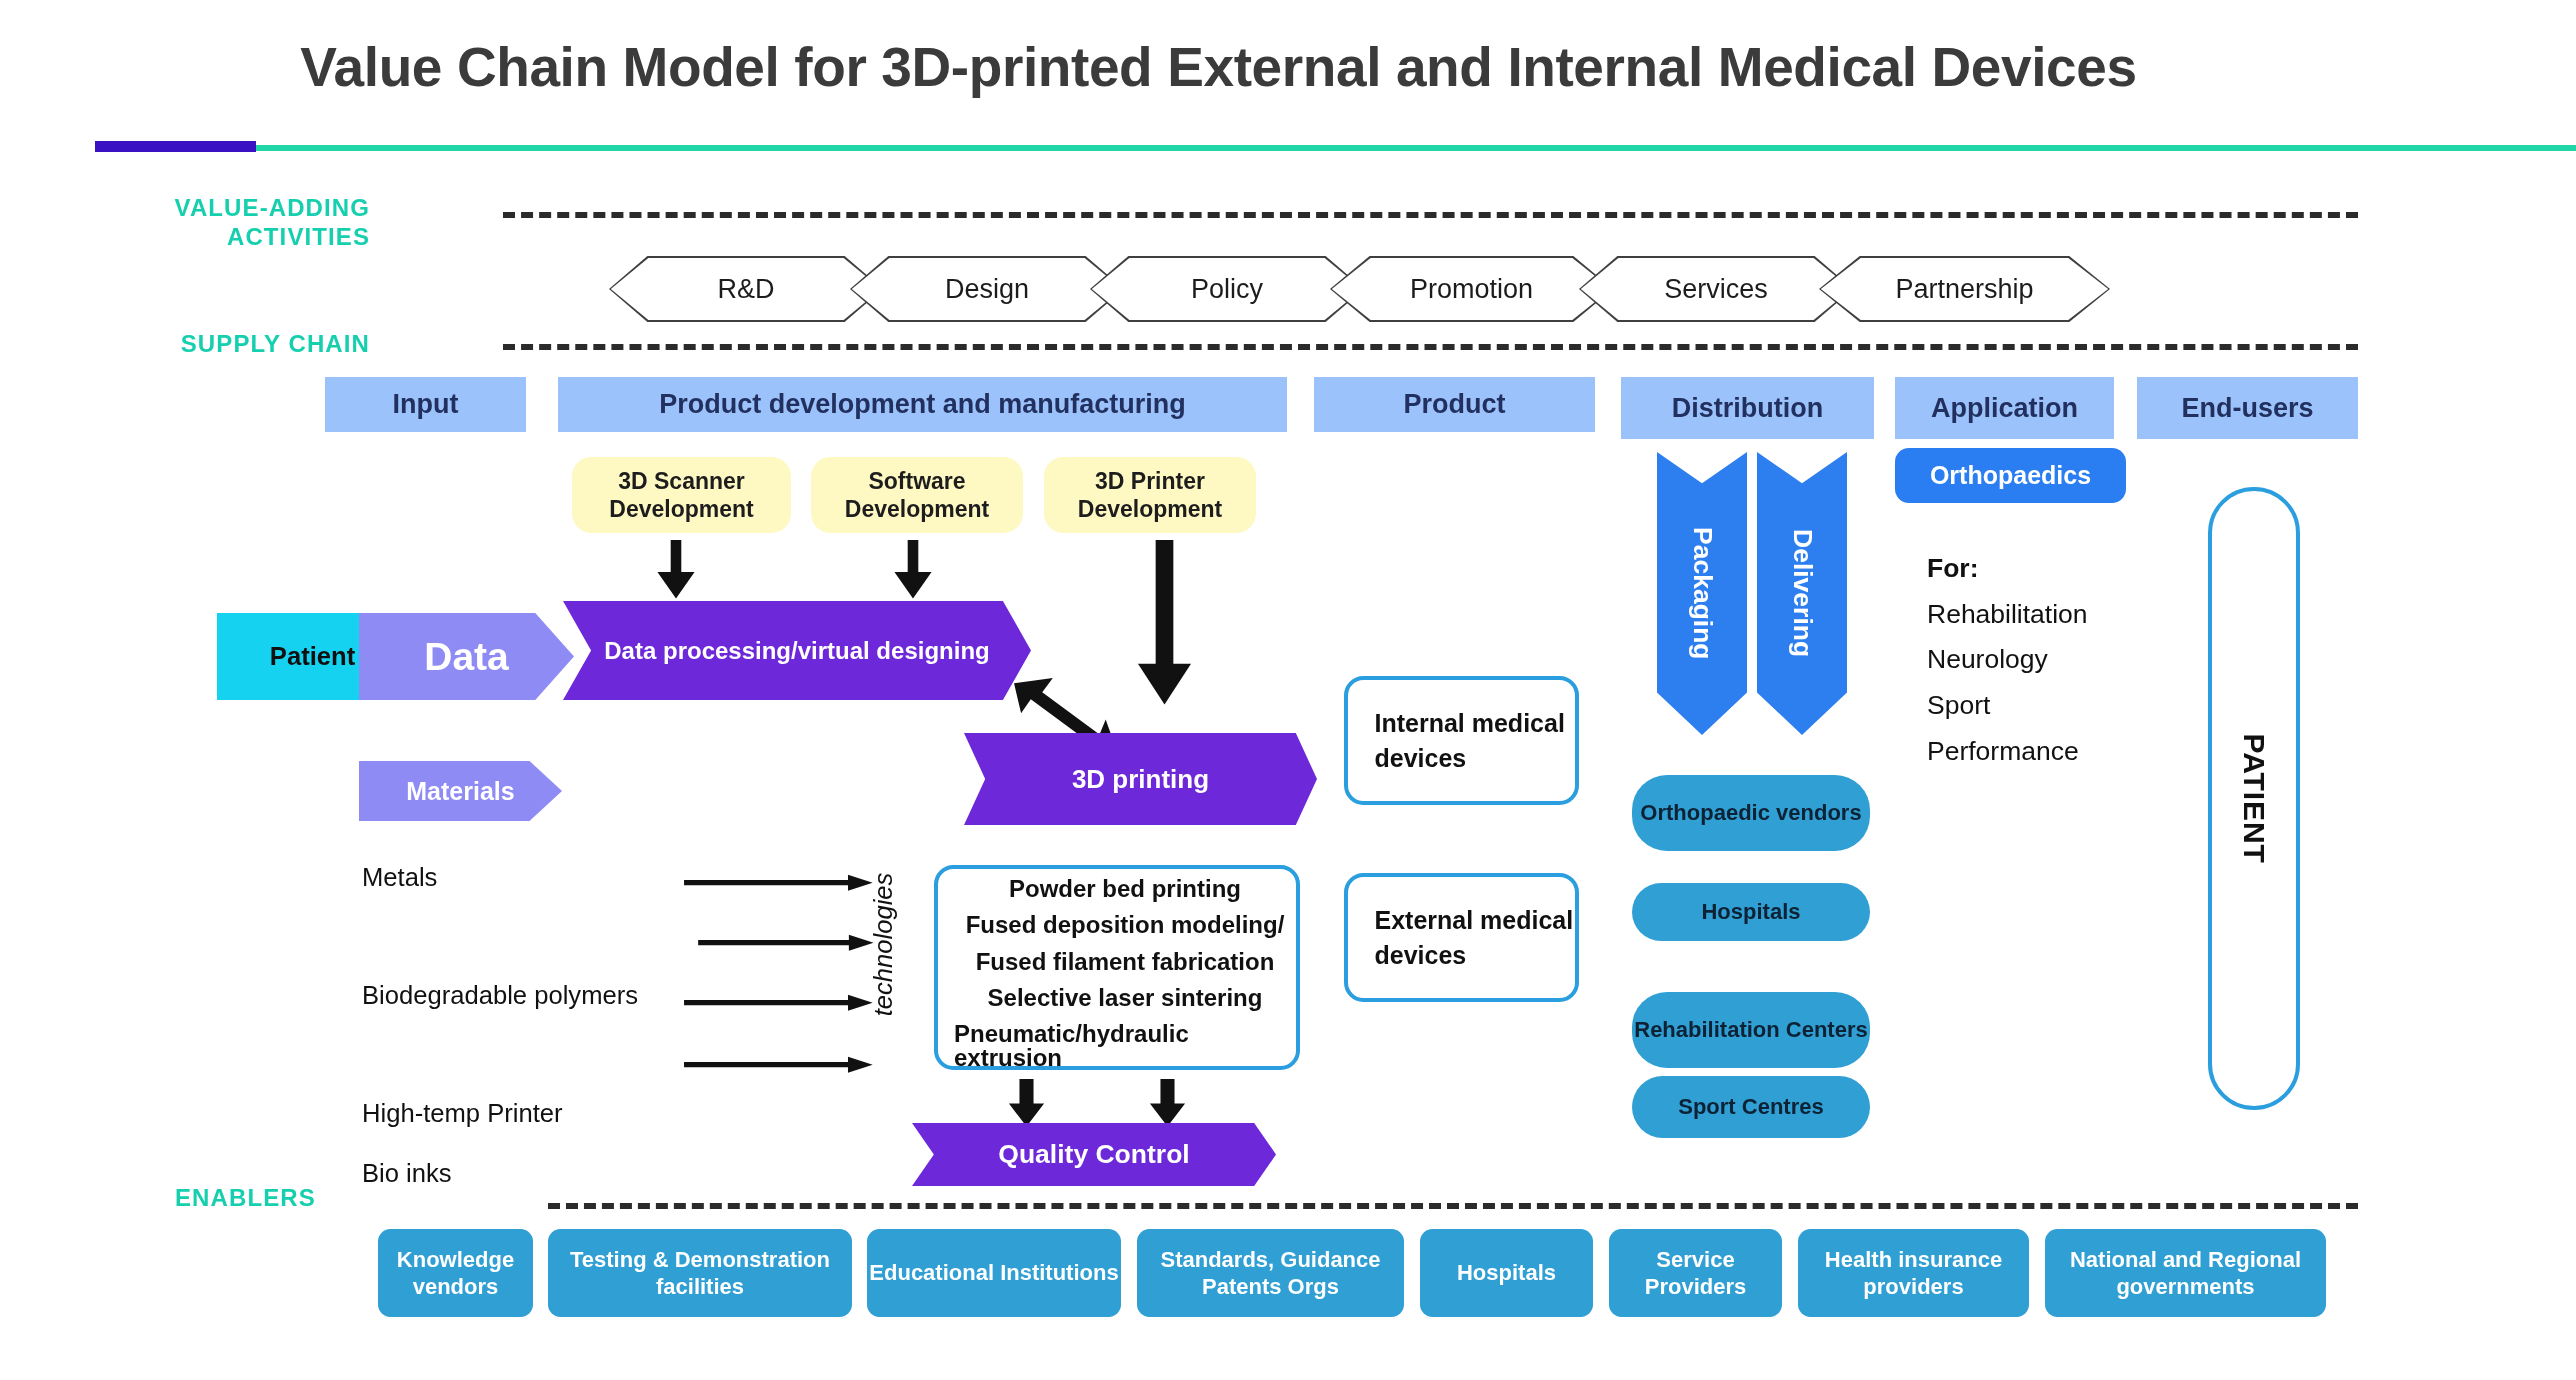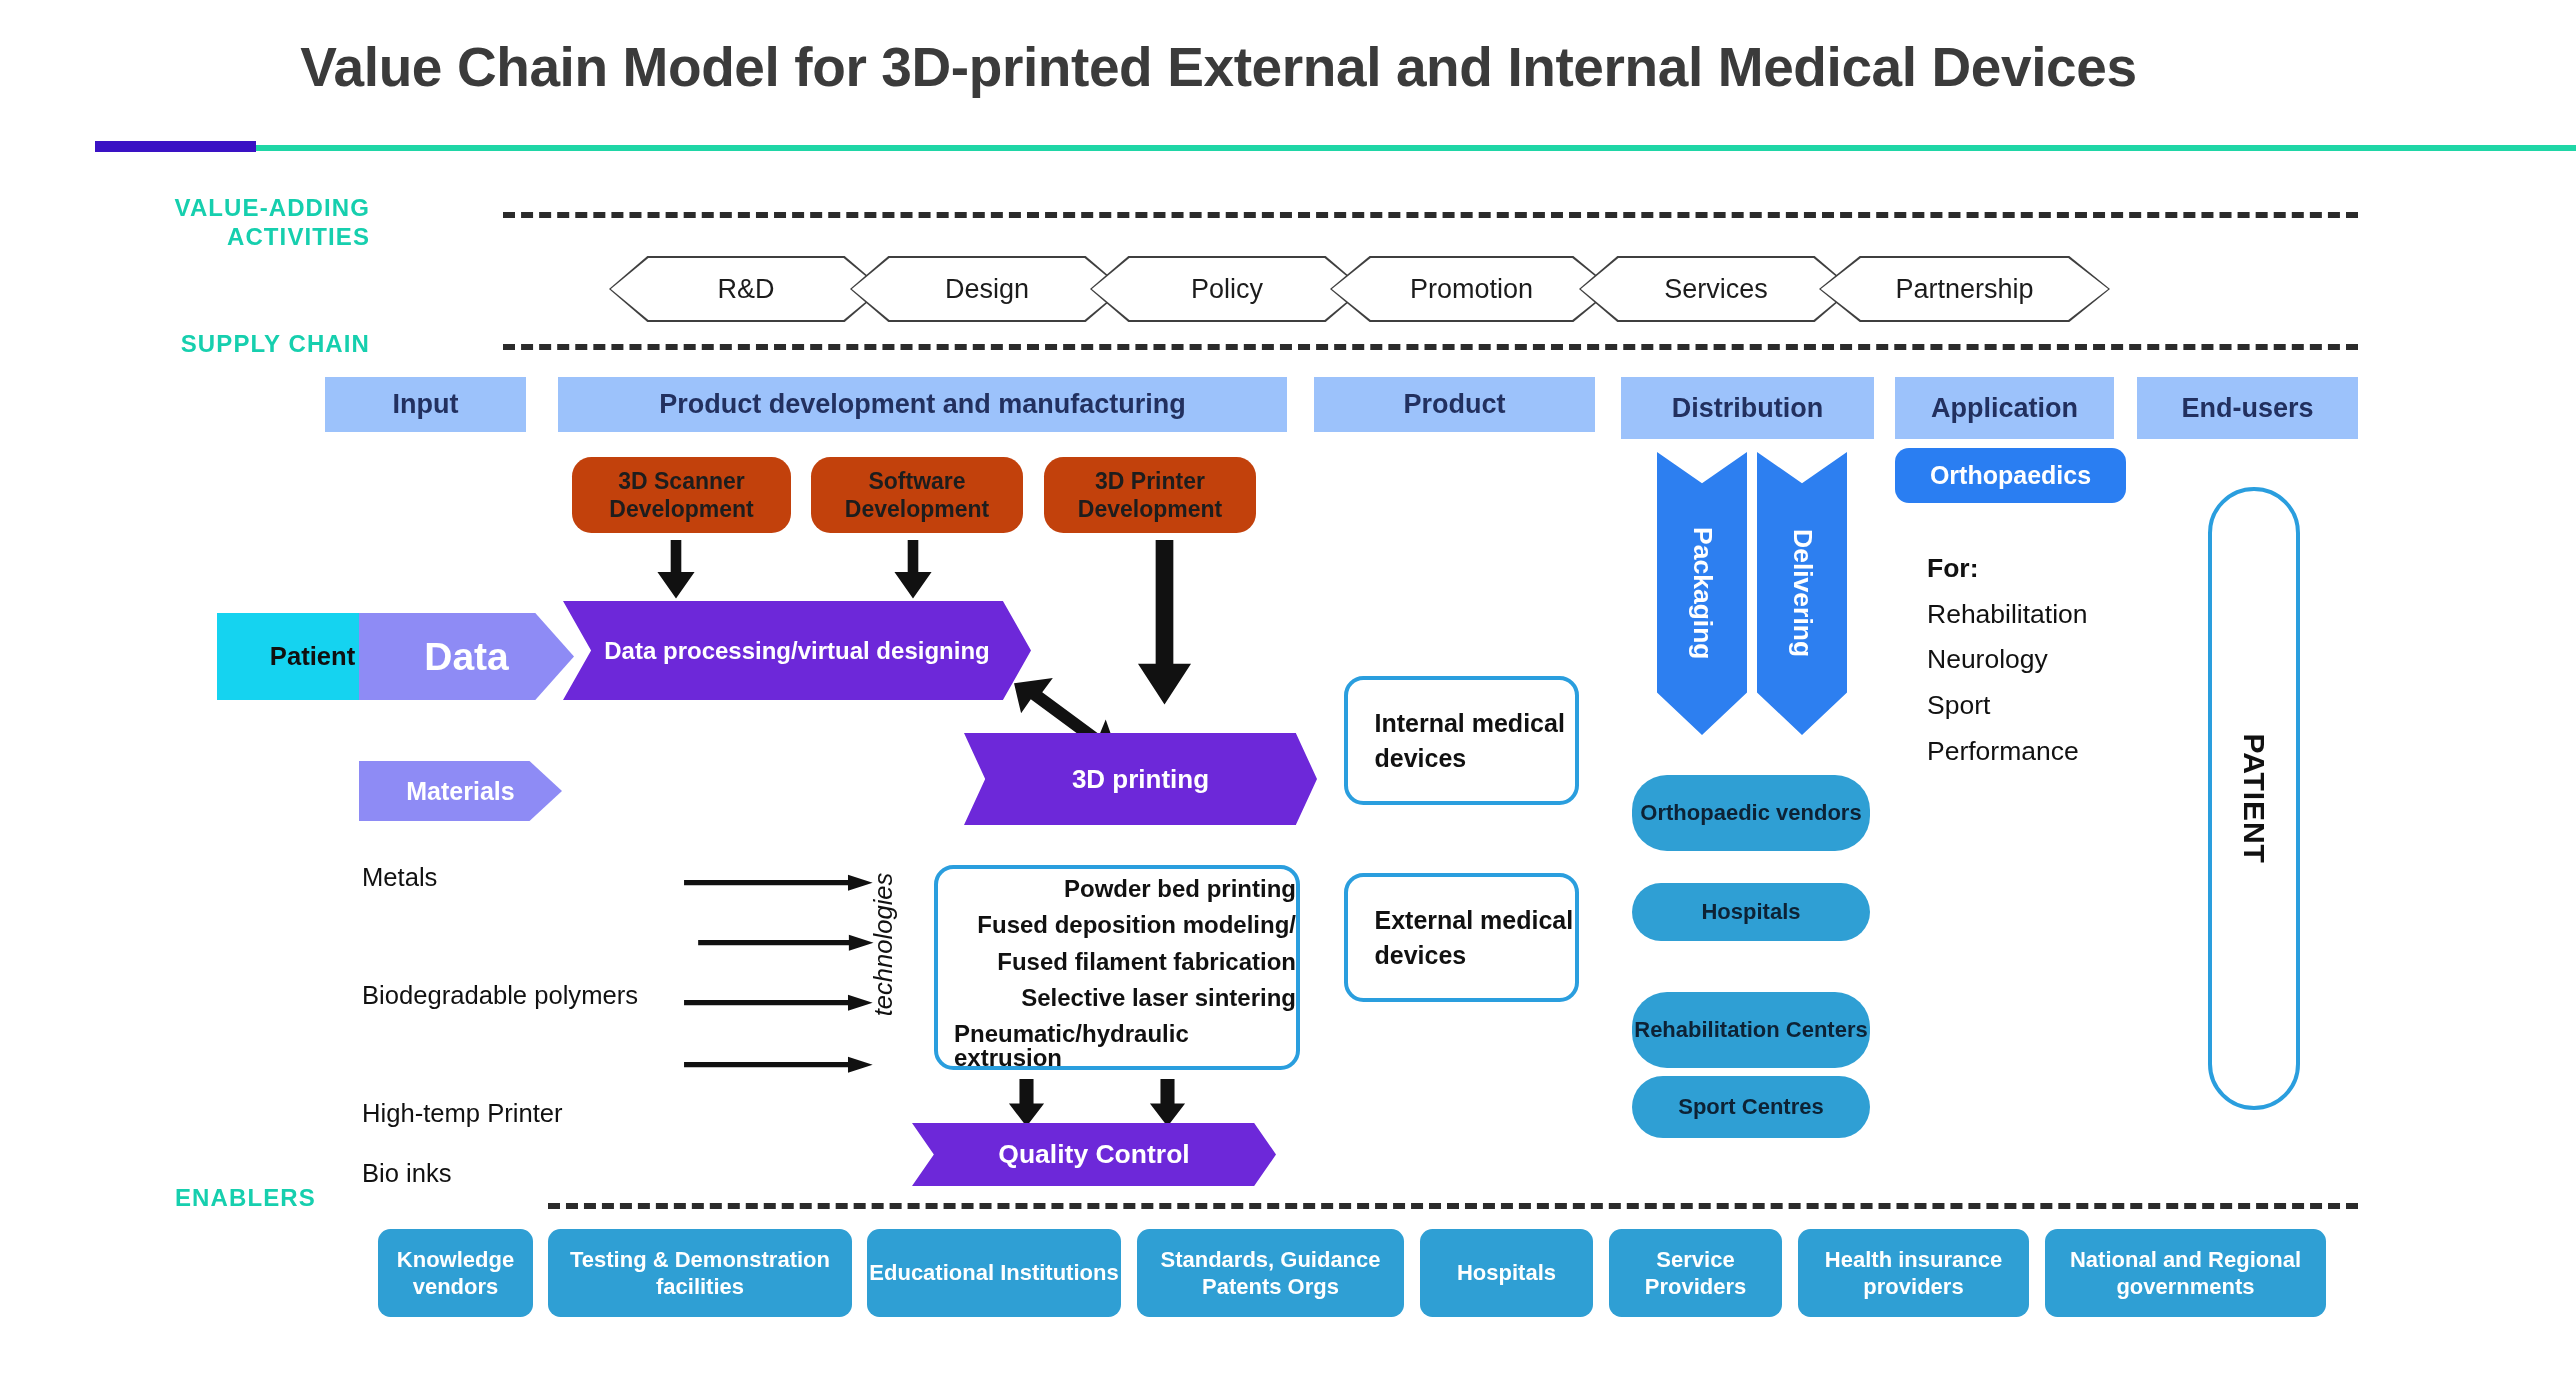--- a/index.html
+++ b/index.html
@@ -46,21 +46,21 @@
   
   .sc-bar{
     height:55px;background:#9cc2fb;
     display:flex;align-items:center;justify-content:center;
     font-size:27px;font-weight:bold;color:#22305f;
   }
   .sc-bar.tall{height:62px;}
 
   
   .devbox{
-    background:#c2410c;border-radius:19.4px;
+    background:#fef9c3;border-radius:19.4px;
     display:flex;align-items:center;justify-content:center;text-align:center;
     font-size:23px;font-weight:bold;color:#1d1d1d;line-height:1.22;
   }
 
   
   .chev{
     display:flex;align-items:center;justify-content:center;text-align:center;
     color:#ffffff;font-weight:bold;
   }
   .chev-patient{
@@ -229,21 +229,21 @@
   <svg class="abs" style="left:684px;top:1055px;width:194px;height:19.4px;" viewBox="0 0 220 22" width="194" height="19.4">
     <path d="M0 8 L186 8 L186 2 L214 11 L186 20 L186 14 L0 14 Z" fill="#111"></path>
   </svg>
 
   <div class="abs chev chev-blue" style="left:964px;top:733px;width:353px;height:92px;font-size:26px;">3D printing</div>
 
   <div class="abs" style="left:861px;top:918px;width:44px;height:53px;">
     <span class="rot-label" style="position:absolute;left:-64px;top:12.4px;width:173px;text-align:center;">technologies</span>
   </div>
 
-  <div class="abs outbox" style="left:934px;top:865px;width:366px;height:205px;padding:12.4px 0 0 16px;align-items:flex-end;flex-direction:column;justify-content:center;">
+  <div class="abs outbox" style="left:934px;top:865px;width:366px;height:205px;padding:12.4px 0 0 16px;align-items:center;flex-direction:column;justify-content:center;">
     <div class="tech-line" style="margin:6.2px 0;">Powder bed printing</div>
     <div class="tech-line" style="margin:6.2px 0;">Fused deposition modeling/</div>
     <div class="tech-line" style="margin:6.2px 0;">Fused filament fabrication</div>
     <div class="tech-line" style="margin:6.2px 0;">Selective laser sintering</div>
     <div class="tech-line" style="margin:6.2px 0;">Pneumatic/hydraulic extrusion</div>
   </div>
 
   <svg class="abs" style="left:1007px;top:1079px;width:39px;height:51px;" viewBox="0 0 44 58" width="39" height="51">
     <path d="M14 0 L14 28 L2 28 L22 54 L42 28 L30 28 L30 0 Z" fill="#111"></path>
   </svg>

